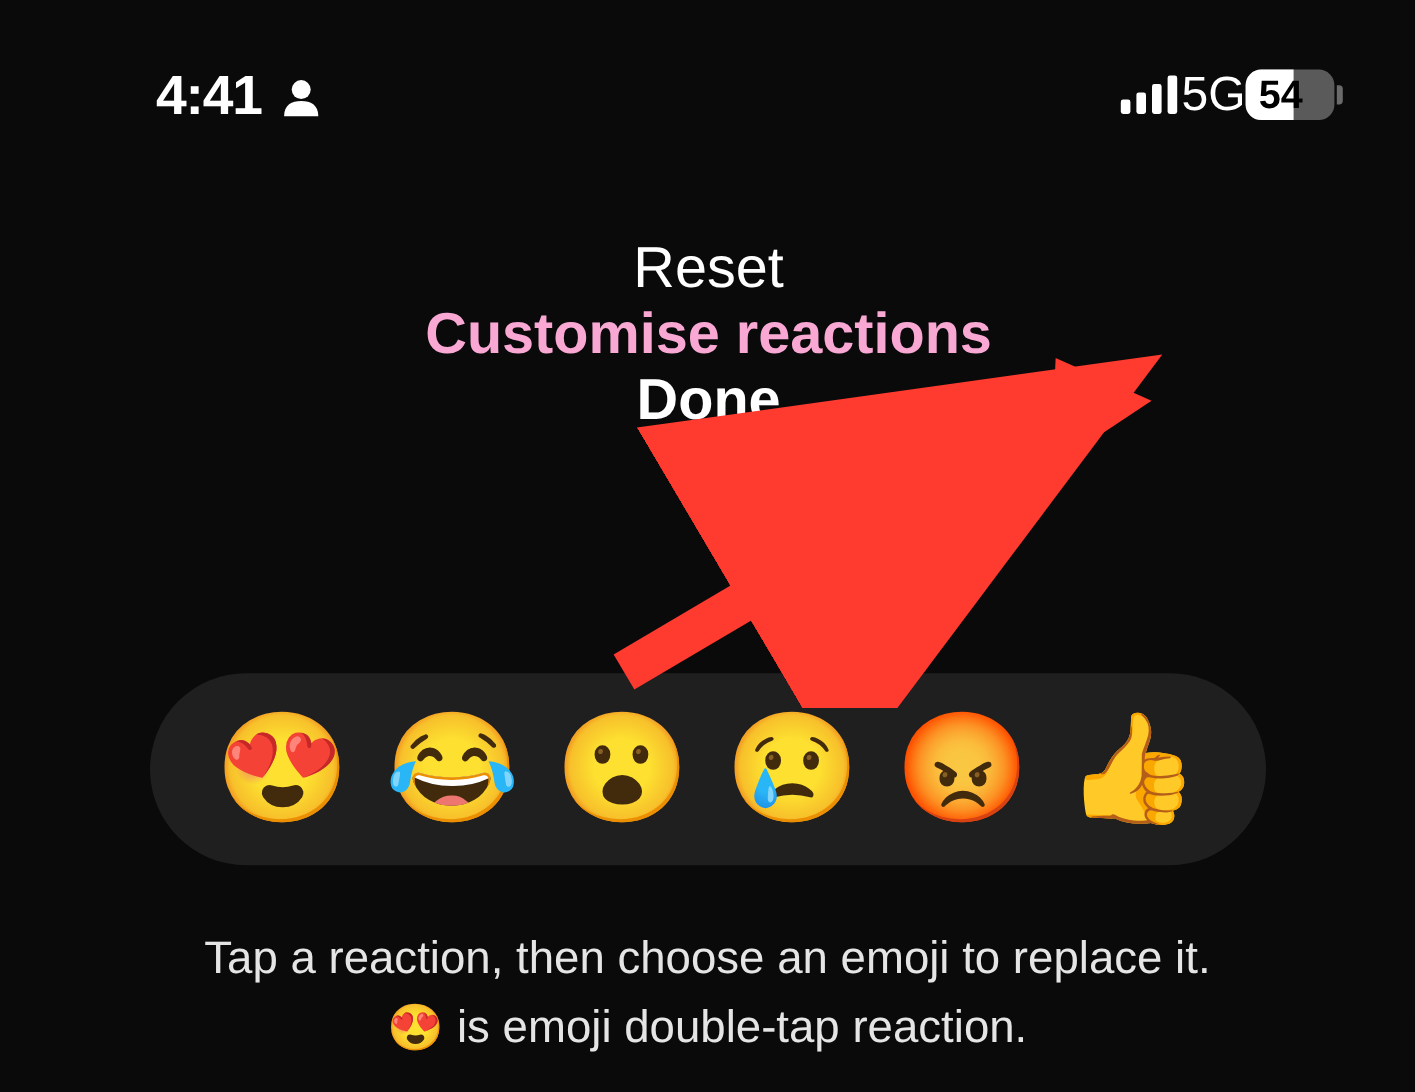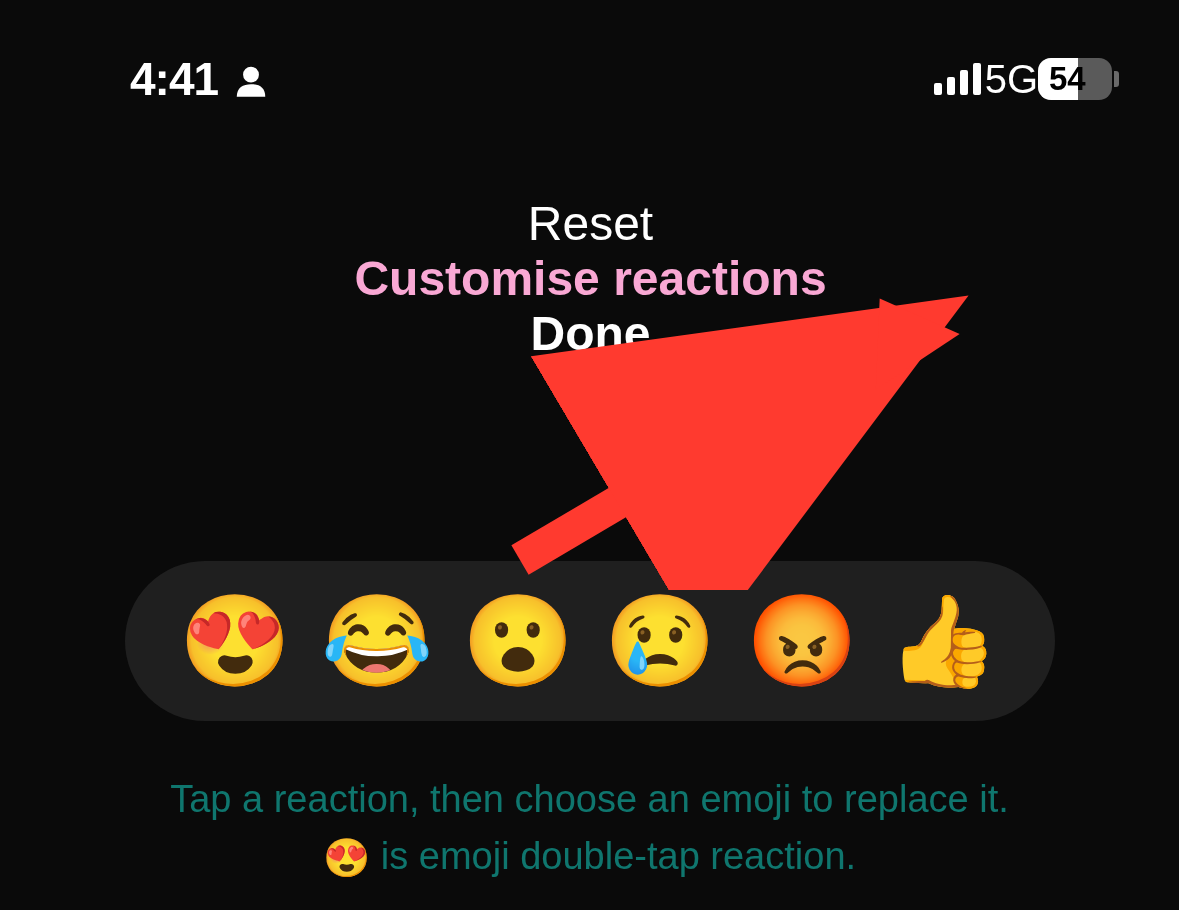--- a/index.html
+++ b/index.html
@@ -139,21 +139,21 @@
       font-size: 90px;
       cursor: pointer;
       line-height: 1;
       user-select: none;
     }
     .help-text {
       margin-top: 50px;
       text-align: center;
       font-size: 38px;
       line-height: 1.5;
-      color: #0f766e;
+      color: #e5e5e5;
       padding: 0 80px;
     }
     .help-inline-emoji {
       font-size: 38px;
       vertical-align: middle;
     }
   </style>
 </head>
 <body>
 

